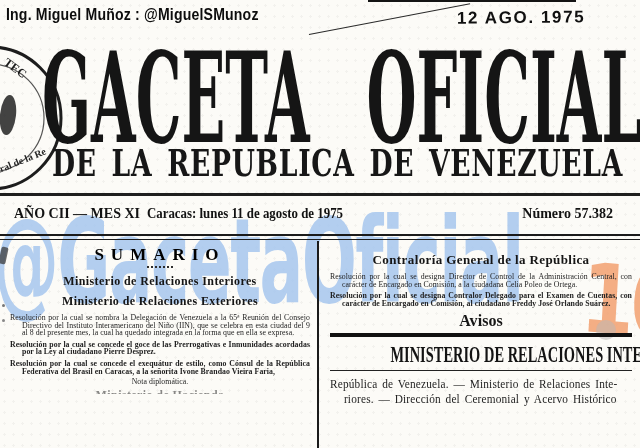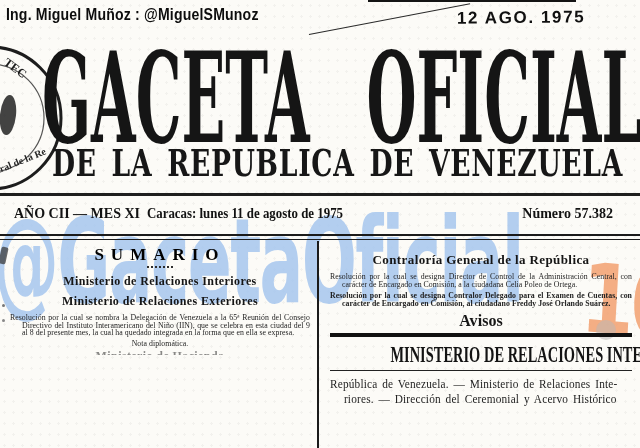--- a/index.html
+++ b/index.html
@@ -132,20 +132,22 @@
   <div class="col-divider"></div>
 
   <div class="col col-left">
     <div class="sumario-title">SUMARIO</div>
     <div class="sumario-dots"></div>
 
     <div class="heading">Ministerio de Relaciones Interiores</div>
 
     <div class="heading">Ministerio de Relaciones Exteriores</div>
     <p class="entry">Resolución por la cual se nombra la Delegación de Venezuela a la 65ª Reunión del Consejo Directivo del Instituto Interamericano del Niño (IIN), que se celebra en esta ciudad del 9 al 8 del presente mes, la cual ha quedado integrada en la forma que en ella se expresa.</p>
+    <p class="entry tight">Resolución por la cual se concede el goce de las Prerrogativas e Inmunidades acordadas por la Ley al ciudadano Pierre Desprez.</p>
+    <p class="entry tight">Resolución por la cual se concede el exequátur de estilo, como Cónsul de la República Federativa del Brasil en Caracas, a la señorita Ivone Brandao Vieira Faria,</p>
     <p class="entry note">Nota diplomática.</p>
 
     <div class="clipped-heading">
       <div class="heading" style="margin-top:0">Ministerio de Hacienda</div>
     </div>
   </div>
 
   <div class="col col-right">
 
     <div class="heading heading-sm">Contraloría General de la República</div>

